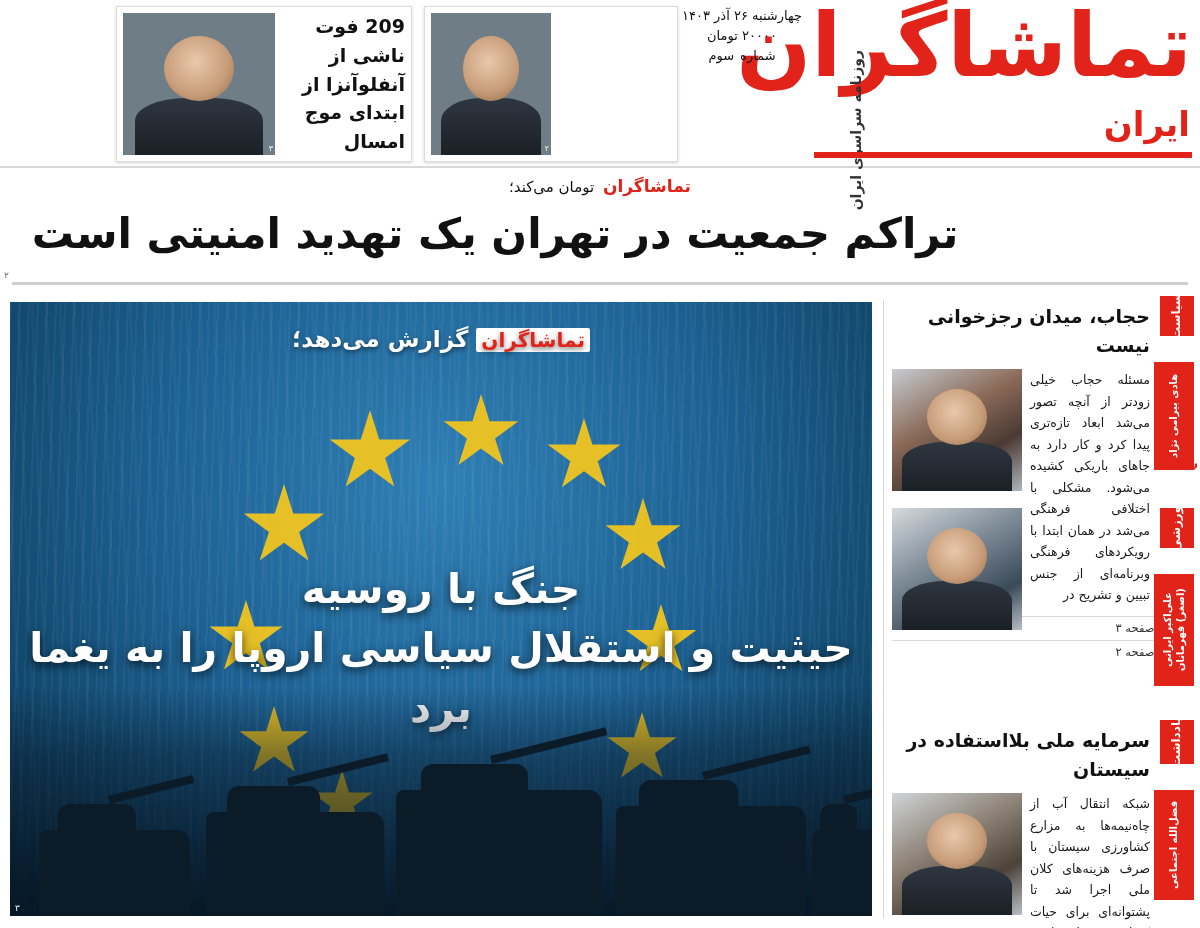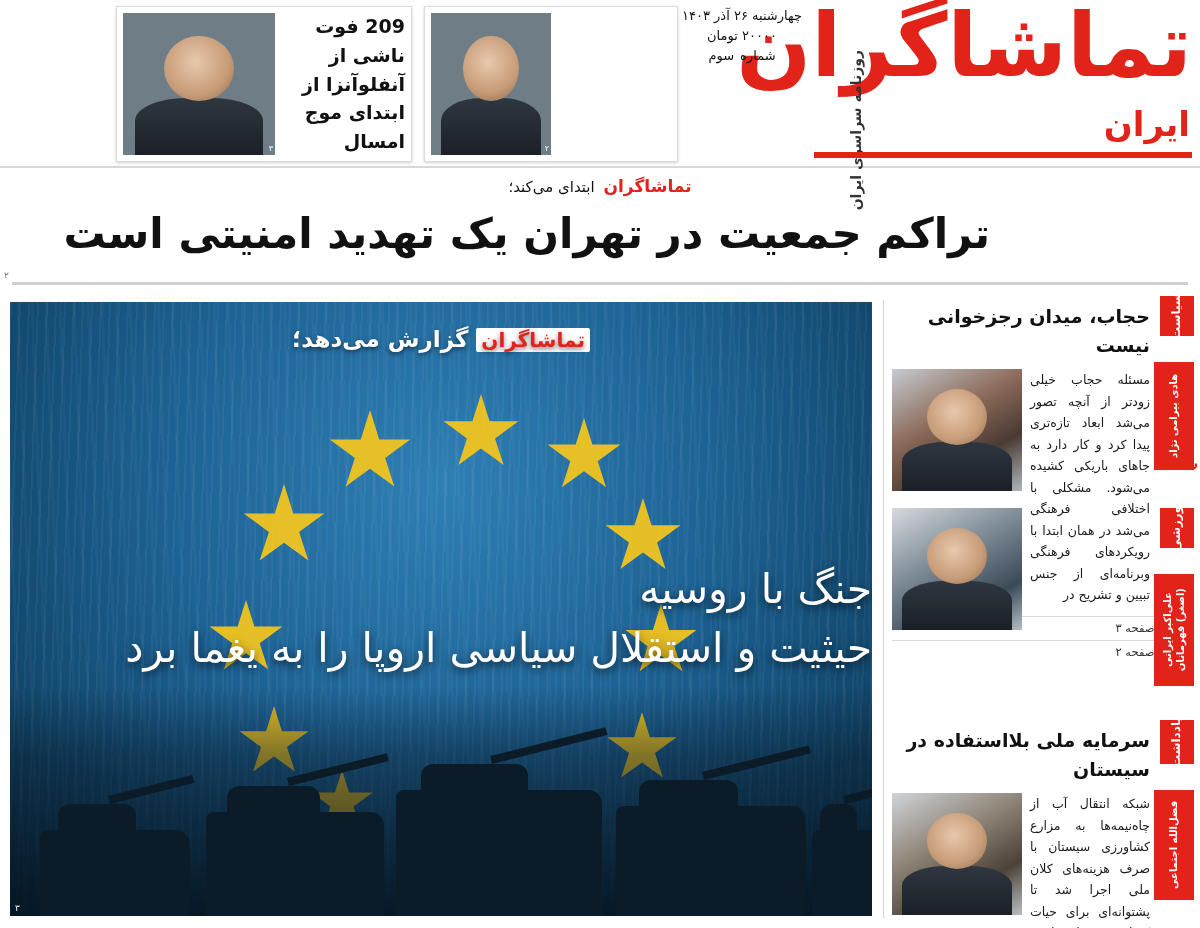--- a/index.html
+++ b/index.html
@@ -98,21 +98,21 @@
   .lead-kicker {
     position: absolute; top: 176px; left: 0; width: 1200px;
     text-align: center; direction: rtl;
     font-size: 15px; color: #111;
   }
   .lead-kicker .brand {
     color: #e2231a; font-weight: bold; font-size: 17px; padding-left: 4px;
   }
   .lead-title {
     position: absolute; top: 206px; left: 0; width: 990px;
-    direction: rtl;
+    text-align: center; direction: rtl;
     font-size: 42px; font-weight: bold; color: #111; line-height: 1.35;
   }
   .lead-rule {
     position: absolute; top: 282px; left: 12px; width: 1176px; height: 3px;
     background: #cfcfcf;
   }
 
   
   .edge-num {
     position: absolute; left: 4px; top: 270px; font-size: 9px; color: #777;
@@ -181,22 +181,22 @@
     clip-path: polygon(50% 0%, 61% 35%, 98% 35%, 68% 57%, 79% 91%, 50% 70%, 21% 91%, 32% 57%, 2% 35%, 39% 35%);
     opacity: .95;
   }
   .photo-kicker {
     position: absolute; top: 24px; left: 0; width: 862px; text-align: center;
     direction: rtl; color: #fff; font-size: 23px; font-weight: bold;
     text-shadow: 0 2px 5px rgba(0,0,0,.55);
   }
   .photo-kicker .brand { color: #e2231a; background: #fff; padding: 0 5px; border-radius:2px; font-size: 20px; }
   .photo-title {
-    position: absolute; top: 258px; left: 0; width: 862px; text-align: right;
-    direction: rtl; color: #fff; font-weight: normal; line-height: 1.45;
+    position: absolute; top: 258px; left: 0; width: 862px; text-align: center;
+    direction: rtl; color: #fff; font-weight: bold; line-height: 1.45;
     text-shadow: 0 3px 10px rgba(0,0,0,.7);
   }
   .photo-title .l1 { font-size: 41px; }
   .photo-title .l2 { font-size: 41px; }
   .tanks {
     position: absolute; bottom: 0; left: 0; width: 862px; height: 230px;
     background: linear-gradient(180deg, rgba(8,28,45,0) 0%, rgba(8,26,42,.45) 30%, rgba(6,20,33,.92) 100%);
   }
   .tank {
     position: absolute; bottom: 0;
@@ -254,21 +254,21 @@
         <div class="body-sh"></div>
           <div class="face"></div>
         <span class="corner">۳</span>
       </div>
       <div class="headline">209 فوت ناشی از آنفلوآنزا از ابتدای موج امسال</div>
     </div>
   </div>
 
   <div class="lead-kicker">
     <span class="brand">تماشاگران</span>
-    <span>ابتدای می‌کند؛</span>
+    <span>تومان می‌کند؛</span>
   </div>
   <div class="lead-title">تراکم جمعیت در تهران یک تهدید امنیتی است</div>
   <div class="lead-rule"></div>
 
   <div class="edge-num">۲</div>
   <div class="edge-r">ر</div>
 
   <div class="vsep"></div>
 
   <div class="sidebar">

